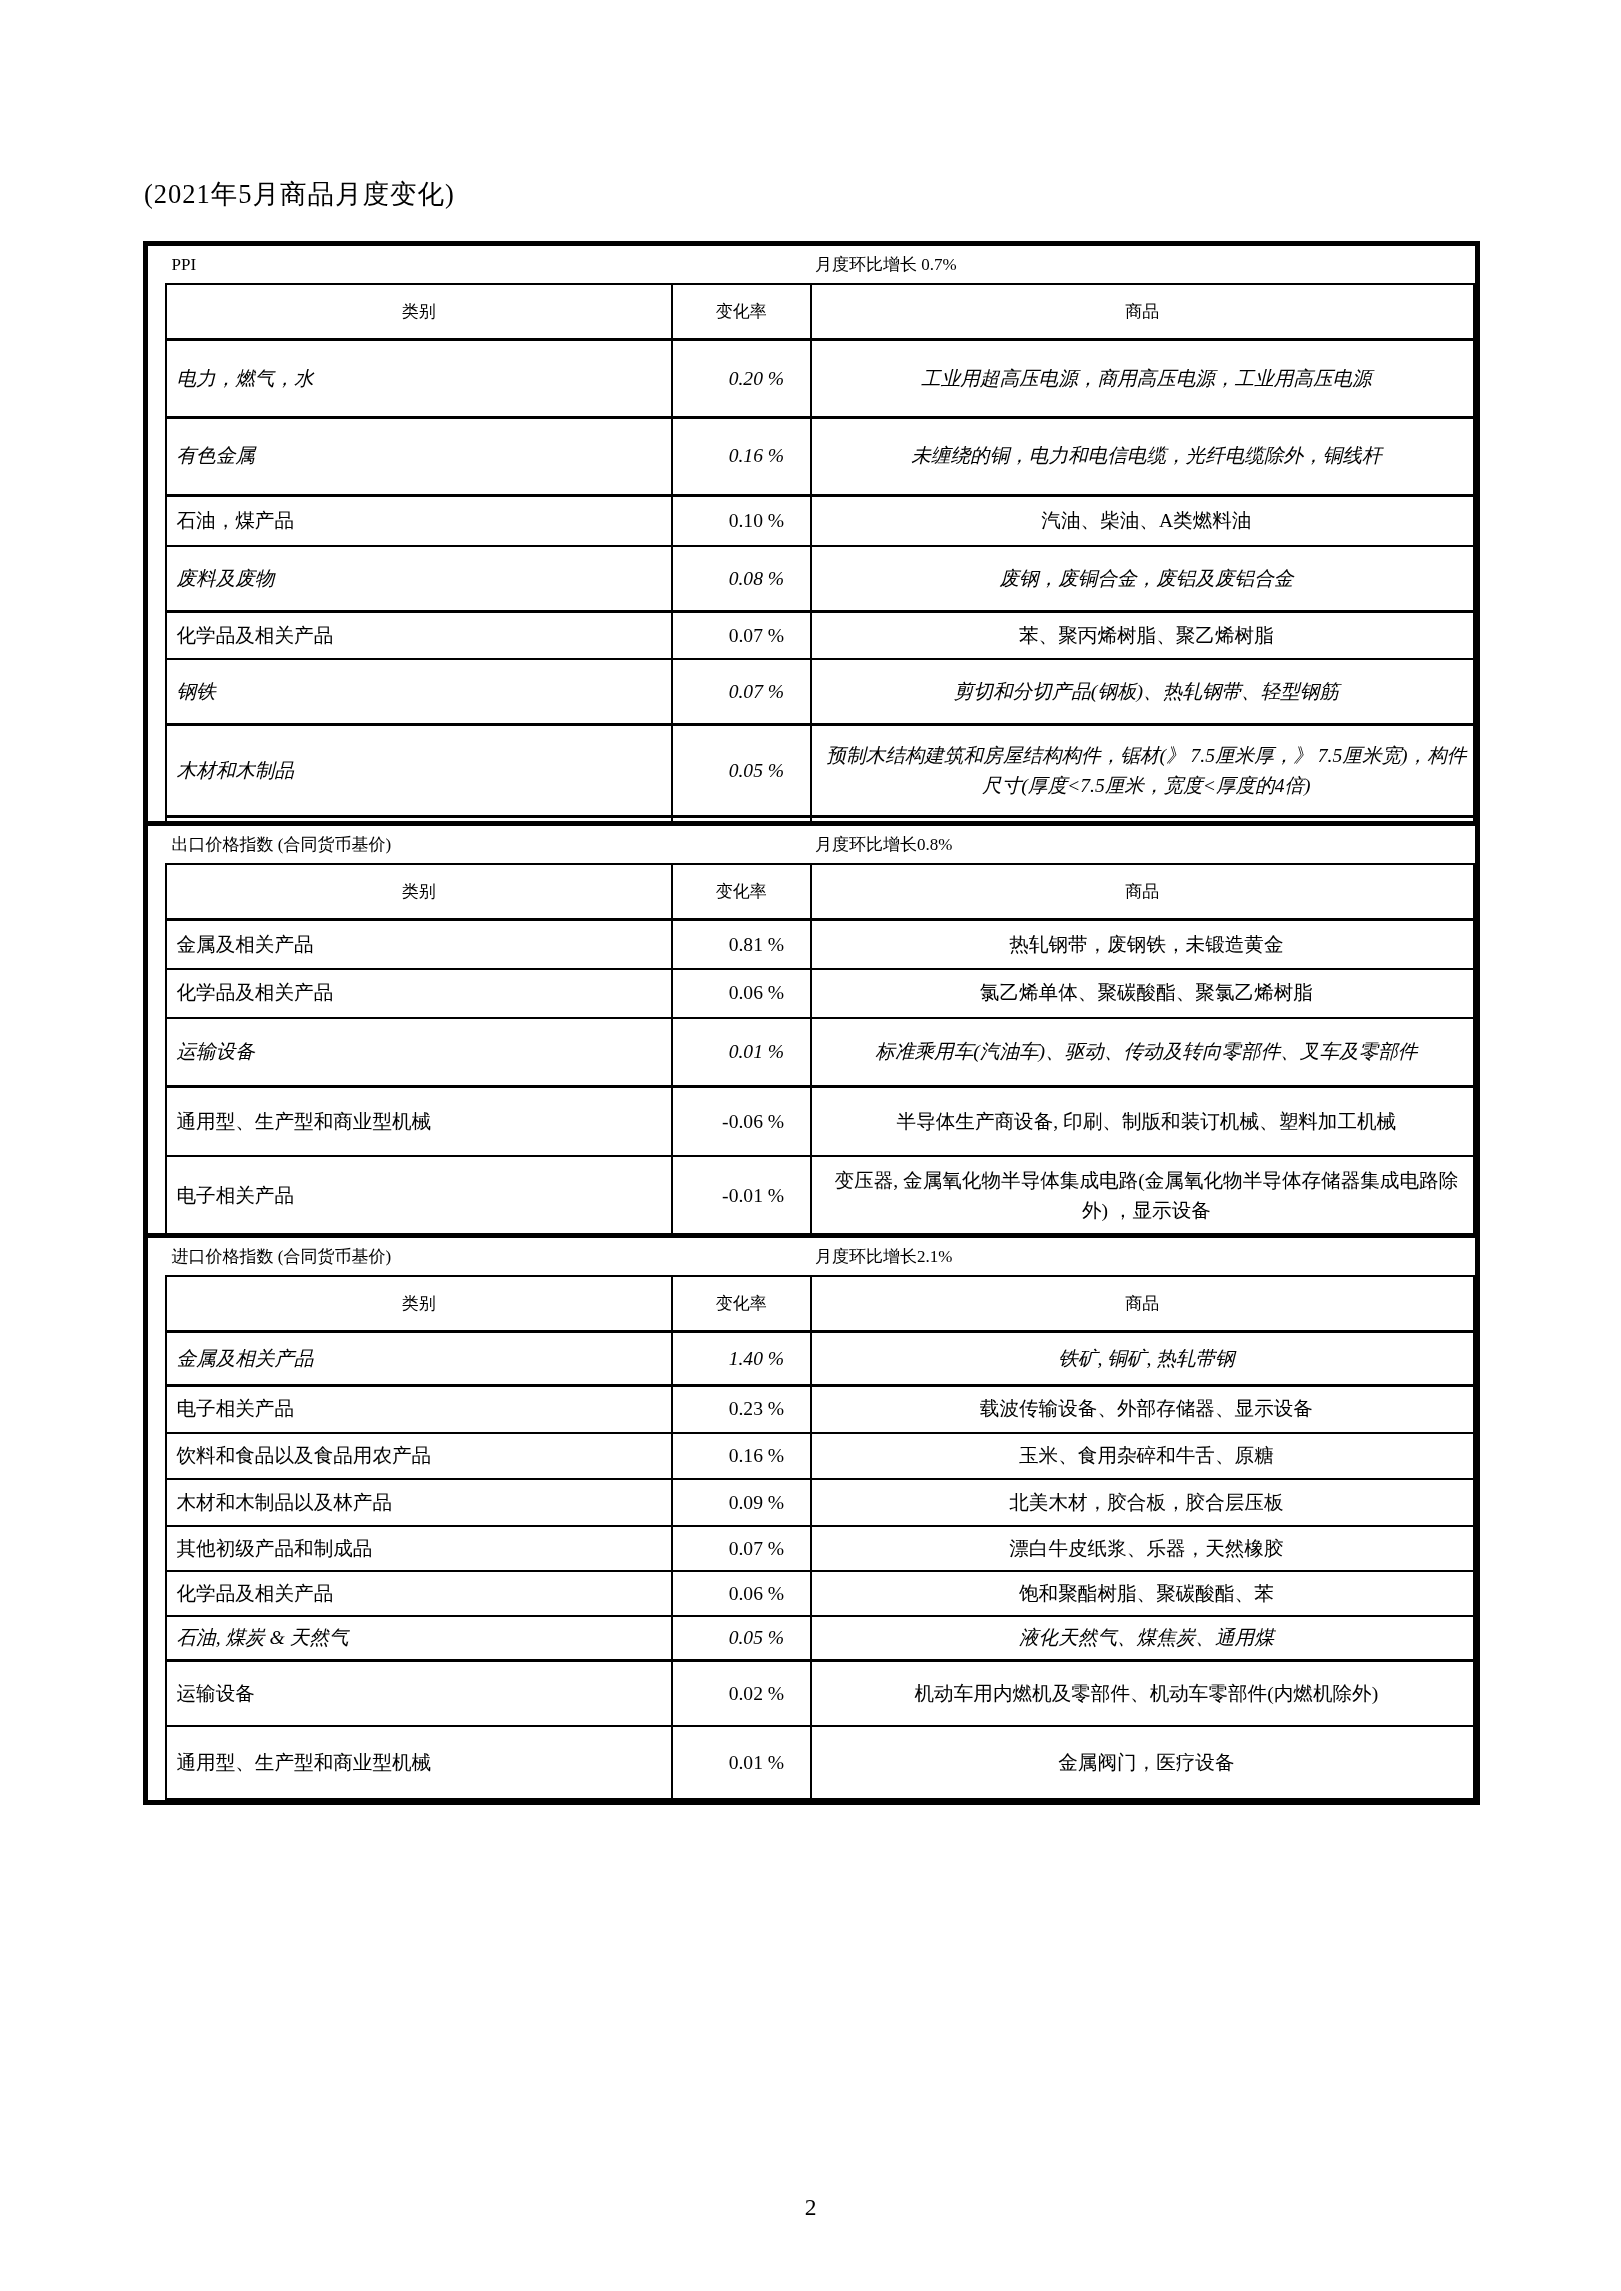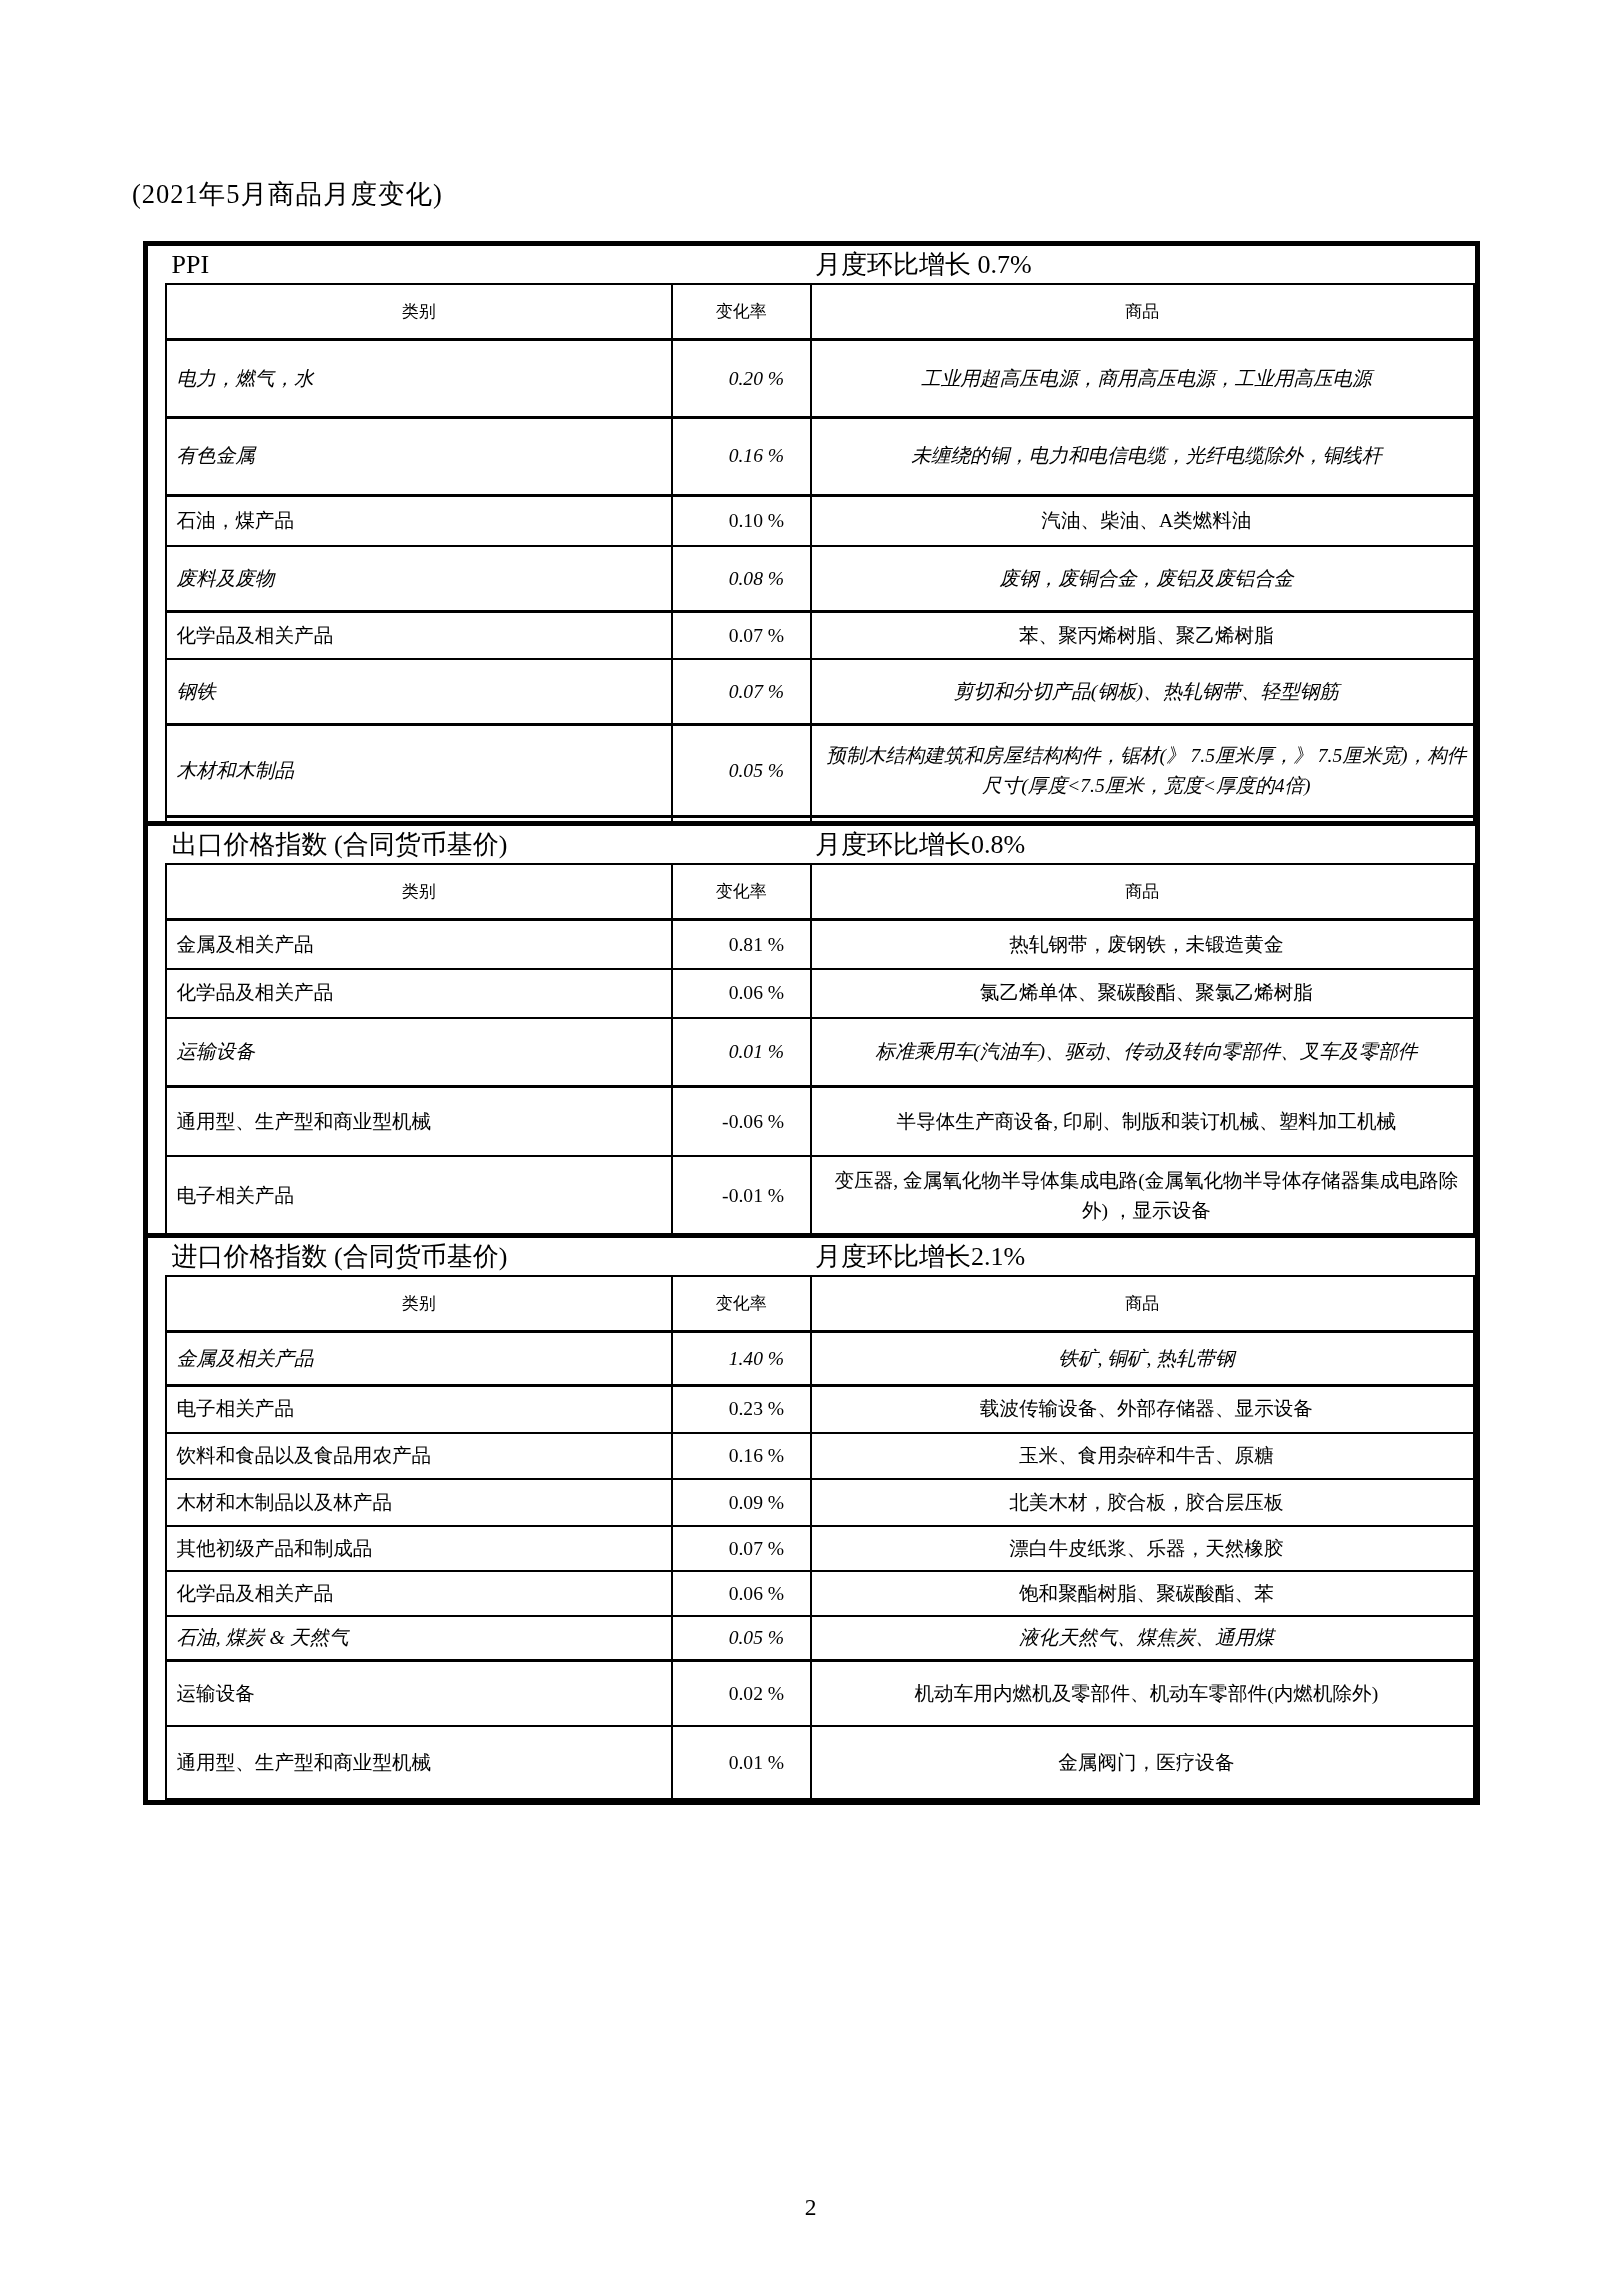--- a/index.html
+++ b/index.html
@@ -6,21 +6,21 @@
   .page {
     position: relative;
     width: 1621px;
     height: 2292px;
     background: #ffffff;
     color: #000000;
     font-family: "Liberation Serif", "DejaVu Serif", serif;
   }
   .doc-title {
     position: absolute;
-    left: 132px;
+    left: 144px;
     top: 176px;
     font-size: 26.5px;
     letter-spacing: 1px;
     white-space: nowrap;
   }
   .box {
     position: absolute;
     left: 143px;
     width: 1337px;
     border: 5.9px solid #000000;
@@ -28,21 +28,21 @@
     background: #ffffff;
   }
   #box1 { top: 241px; }
   #box2 { top: 821px; }
   #box3 { top: 1233px; }
   .caption {
     position: relative;
     height: 37px;
     display: flex;
     align-items: center;
-    font-size: 26px;
+    font-size: 17px;
     padding-left: 23.5px;
   }
   .cap-growth {
     position: absolute;
     left: 667px;
     white-space: nowrap;
   }
   table.tbl {
     border-collapse: collapse;
     table-layout: fixed;

